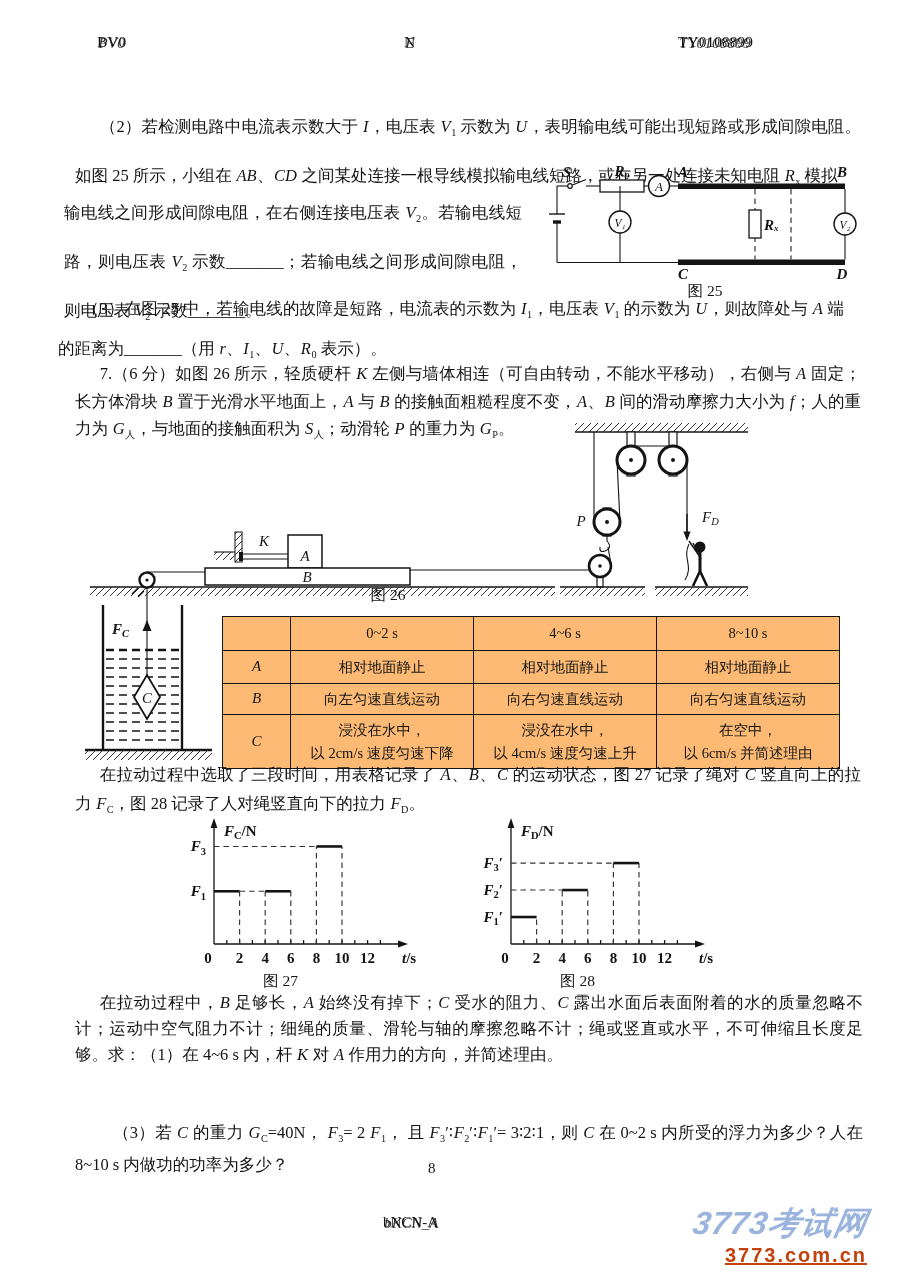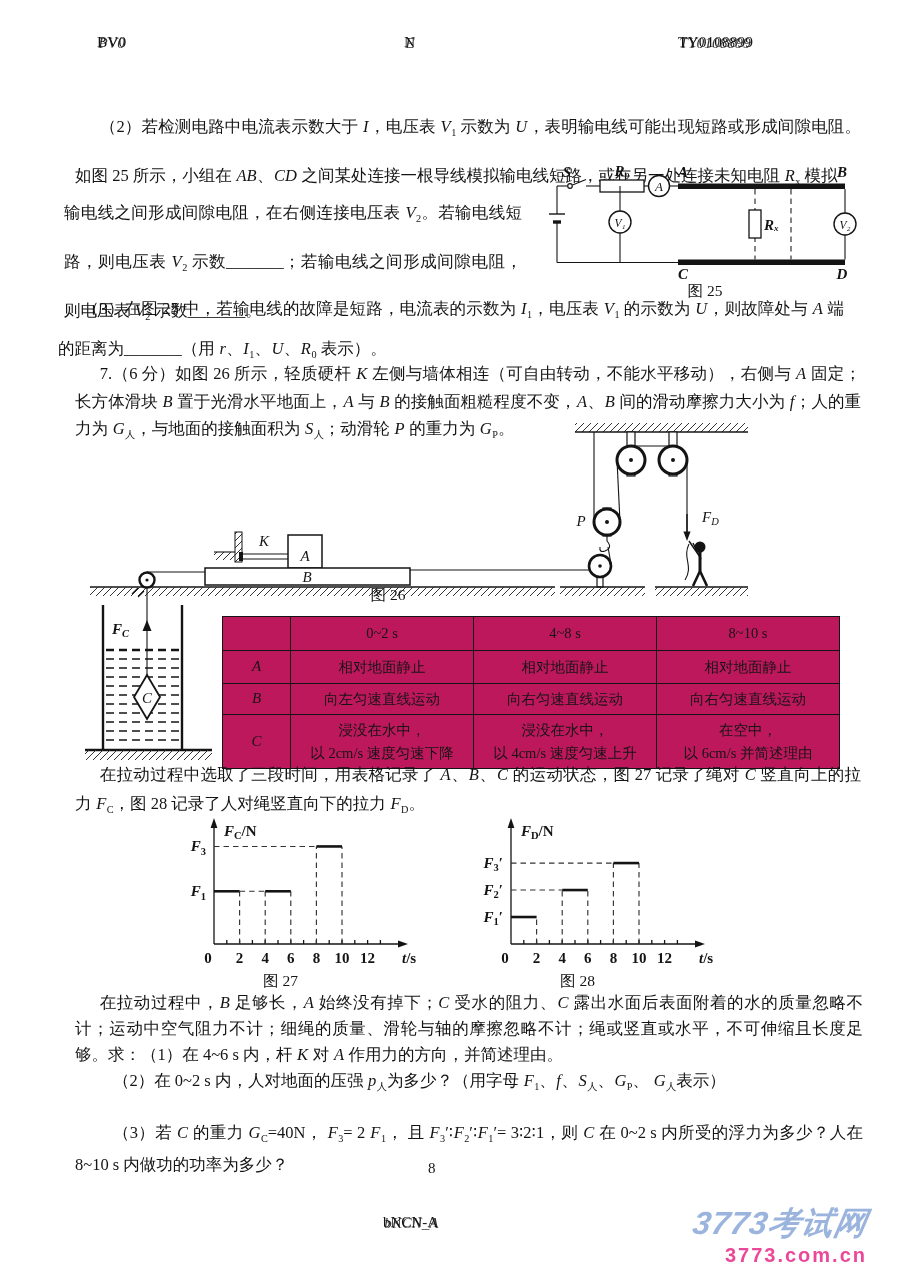--- a/index.html
+++ b/index.html
@@ -29,21 +29,21 @@
   .cap{font-size:15.5px;}
   
   .chart .ax{stroke:#141414;stroke-width:1.3;fill:none;}
   .chart .seg{stroke:#141414;stroke-width:2.6;fill:none;}
   .chart .dash{stroke:#333;stroke-width:1.15;stroke-dasharray:5.5 4;fill:none;}
   .chart .fill{fill:#141414;stroke:none;}
   .chart .tick{font-size:15px;font-weight:bold;}
   .chart .ylab{font-size:15px;font-weight:bold;}
   .chart .cap{font-size:15.5px;font-weight:normal;}
   
-  .mtable{position:absolute;left:222px;top:616px;border-collapse:collapse;background:#be185d;font-size:14.5px;table-layout:fixed;}
+  .mtable{position:absolute;left:222px;top:616px;border-collapse:collapse;background:#fdba74;font-size:14.5px;table-layout:fixed;}
   .mtable td{border:1.4px solid #141414;text-align:center;vertical-align:middle;padding:1px 4px;white-space:pre-line;line-height:1.55;}
   .mtable .rl{font-style:italic;font-size:15px;}
   .mtable tr:nth-child(1){height:34px}.mtable tr:nth-child(2){height:33px}
   .mtable tr:nth-child(3){height:31px}.mtable tr:nth-child(4){height:54px}
   
   .pageno{position:absolute;left:428px;top:1160px;font-size:15px;}
   .wm{position:absolute;right:34px;top:1202px;text-align:right;font-family:"Liberation Sans","DejaVu Sans",sans-serif;}
   .wm1{font-size:32px;font-weight:bold;font-style:italic;letter-spacing:1px;transform:skewX(-10deg);}
   .wm2{font-size:20px;font-weight:bold;letter-spacing:2px;margin-top:-2px;}
 </style>
@@ -230,21 +230,21 @@
     <colgroup>
         <col style="width:68px">
         <col style="width:183px">
         <col style="width:183px">
         <col style="width:183px">
       </colgroup>
     <tbody>
         <tr>
       <td></td>
       <td>0~2 s</td>
-      <td>4~8 s</td>
+      <td>4~6 s</td>
       <td>8~10 s</td>
     </tr>
     <tr>
       <td class="rl">A</td>
       <td>相对地面静止</td>
       <td>相对地面静止</td>
       <td>相对地面静止</td>
     </tr>
     <tr>
       <td class="rl">B</td>
@@ -344,26 +344,25 @@
       <line x1="174" y1="134" x2="174" y2="53.06976744186046" class="dash"></line>
       <line x1="46" y1="80.04651162790697" x2="97.2" y2="80.04651162790697" class="dash"></line>
       <line x1="46" y1="53.06976744186046" x2="148.4" y2="53.06976744186046" class="dash"></line>
       <line x1="46" y1="107.02325581395348" x2="71.6" y2="107.02325581395348" class="seg"></line>
       <line x1="97.2" y1="80.04651162790697" x2="122.80000000000001" y2="80.04651162790697" class="seg"></line>
       <line x1="148.4" y1="53.06976744186046" x2="174" y2="53.06976744186046" class="seg"></line>
       <text x="112.56" y="176" text-anchor="middle" class="cap">图 28</text>
     </svg>
 
   <div class="txt lh26 ind15" style="left:75px;top:990px;width:788px">在拉动过程中，<i>B</i> 足够长，<i>A</i> 始终没有掉下；<i>C</i> 受水的阻力、<i>C</i> 露出水面后表面附着的水的质量忽略不计；运动中空气阻力不计；细绳的质量、滑轮与轴的摩擦忽略不计；绳或竖直或水平，不可伸缩且长度足够。求：（1）在 4~6 s 内，杆 <i>K</i> 对 <i>A</i> 作用力的方向，并简述理由。</div>
-  <div class="txt lh26 ind23" style="left:75px;top:1068px;width:788px">（2）在 0~2 s 内，人对地面的压强 <i>p</i><sub>人</sub>为多少？（用字母 <i>F</i><sub>1</sub>、<i>f</i>、<i>S</i><sub>人</sub>、<i>G</i><sub>P</sub>、 <i>G</i><sub>人</sub>表示）</div>
   <div class="txt lh26 ind23" style="left:75px;top:1120px;width:788px">（3）若 <i>C</i> 的重力 <i>G</i><sub>C</sub>=40N， <i>F</i><sub>3</sub>= 2 <i>F</i><sub>1</sub>， 且 <i>F</i><sub>3</sub>′∶<i>F</i><sub>2</sub>′∶<i>F</i><sub>1</sub>′= 3∶2∶1，则 <i>C</i> 在 0~2 s 内所受的浮力为多少？人在 8~10 s 内做功的功率为多少？</div>
 
   <div class="pageno">8</div>
   <div class="op" style="left:383px;top:1214px;font-size:15px">
     <span>bNCN-A</span>
     <span>bKCN_A</span>
   </div>
   <div class="wm">
     <div class="wm1" style="color: rgb(155, 180, 222);">3773考试网</div>
-    <div class="wm2" style="color: #ec4899;">3773.com.cn</div>
+    <div class="wm2" style="color: #c2410c; text-decoration: underline;">3773.com.cn</div>
   </div>
 
 </div>
 
 </body></html>

